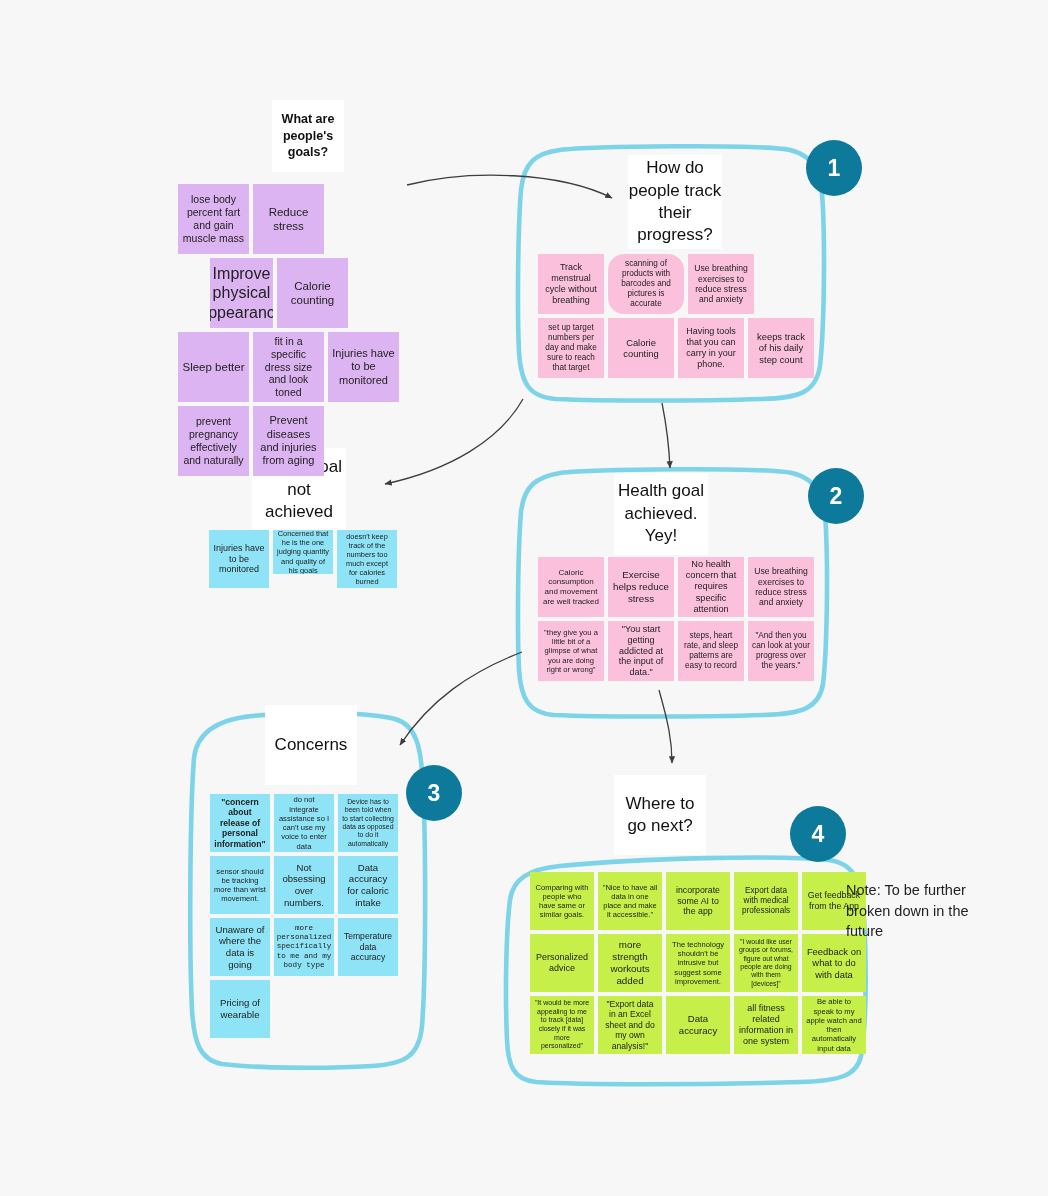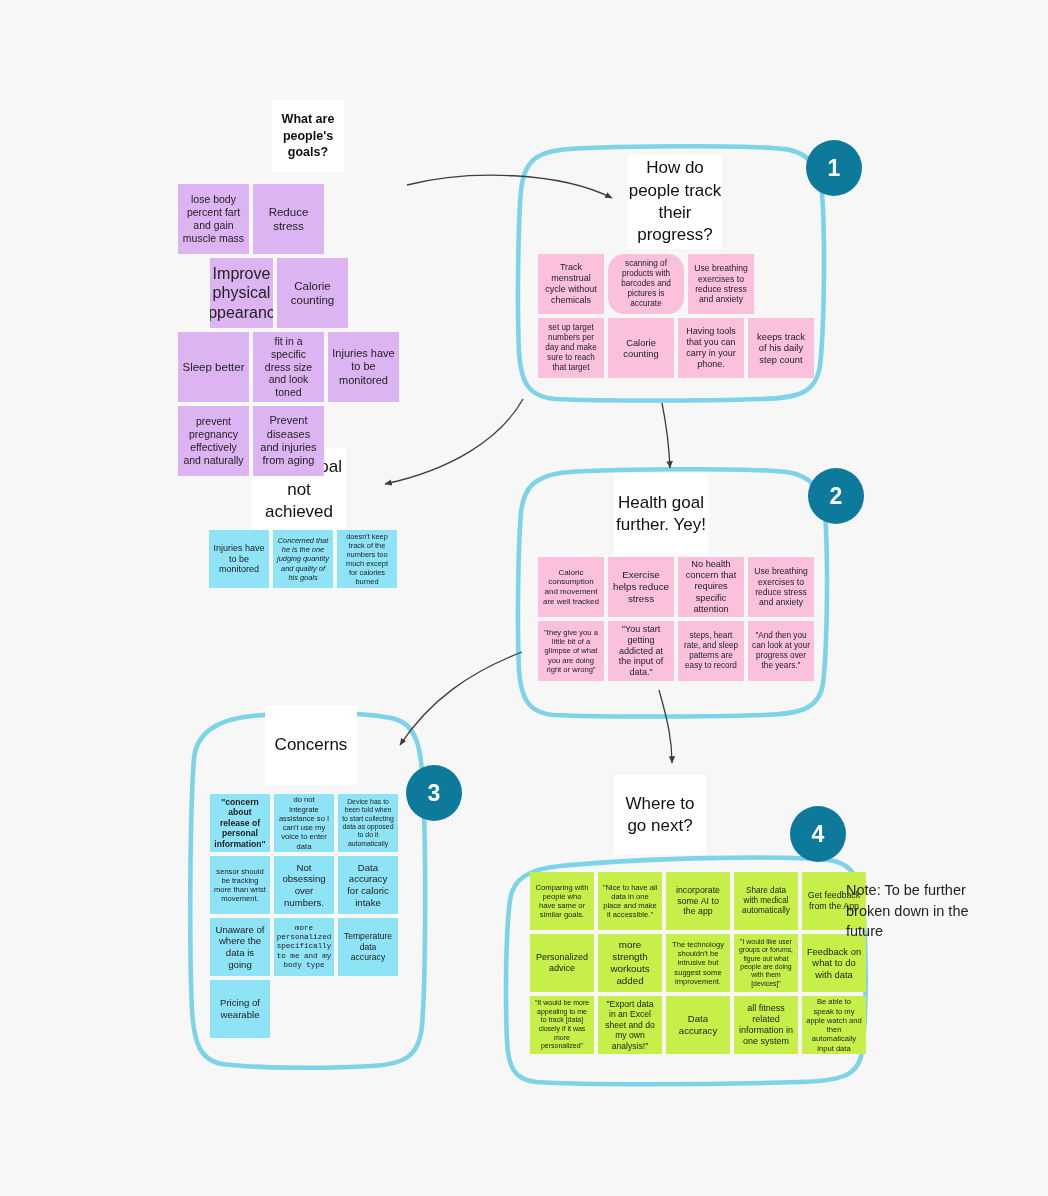--- a/index.html
+++ b/index.html
@@ -106,42 +106,42 @@
       <div class="sticky purple" style="width:71px;height:70px;font-size:10.5px;">fit in a specific dress size and look toned</div>
       <div class="sticky purple" style="width:71px;height:70px;font-size:11px;">Injuries have to be monitored</div>
       <div class="sticky purple" style="width:71px;height:70px;font-size:10.5px;">prevent pregnancy effectively and naturally</div>
       <div class="sticky purple" style="width:71px;height:70px;font-size:11px;">Prevent diseases and injuries from aging</div>
     </div>
   </div>
 
   <div class="group">
     <div class="title-card plain" style="left:628px;top:155px;width:94px;height:94px;">How do people track their progress?</div>
     <div class="stickies" style="left:538px;top:254px;width:280px;gap:4px;">
-      <div class="sticky pink" style="width:66px;height:60px;font-size:9px;">Track menstrual cycle without chemicals</div>
+      <div class="sticky pink" style="width:66px;height:60px;font-size:9px;">Track menstrual cycle without breathing</div>
       <div class="sticky pink" style="width:76px;height:60px;font-size:8.2px;border-radius:16px;">scanning of products with barcodes and pictures is accurate</div>
       <div class="sticky pink" style="width:66px;height:60px;font-size:8.6px;">Use breathing exercises to reduce stress and anxiety</div>
       <div class="sticky pink" style="width:66px;height:60px;font-size:8.2px;">set up target numbers per day and make sure to reach that target</div>
       <div class="sticky pink" style="width:66px;height:60px;font-size:9.4px;">Calorie counting</div>
       <div class="sticky pink" style="width:66px;height:60px;font-size:9px;">Having tools that you can carry in your phone.</div>
       <div class="sticky pink" style="width:66px;height:60px;font-size:9.4px;">keeps track of his daily step count</div>
     </div>
     <div class="badge" style="left:806px;top:140px;width:56px;height:56px;">1</div>
   </div>
 
   <div class="group">
     <div class="title-card plain" style="left:252px;top:448px;width:94px;height:84px;">Health goal not achieved</div>
     <div class="stickies" style="left:209px;top:530px;width:200px;gap:4px;">
       <div class="sticky blue" style="width:60px;height:58px;font-size:9px;">Injuries have to be monitored</div>
-      <div class="sticky blue" style="width:60px;height:58px;font-size:7.4px;font-style:italic;">Concerned that he is the one judging quantity and quality of his goals</div>
+      <div class="sticky blue" style="width:60px;height:44px;font-size:7.4px;">Concerned that he is the one judging quantity and quality of his goals</div>
       <div class="sticky blue" style="width:60px;height:58px;font-size:7.4px;">doesn't keep track of the numbers too much except for calories burned</div>
     </div>
   </div>
 
   <div class="group">
-    <div class="title-card plain" style="left:614px;top:473px;width:94px;height:82px;">Health goal further. Yey!</div>
+    <div class="title-card plain" style="left:614px;top:473px;width:94px;height:82px;">Health goal achieved. Yey!</div>
     <div class="stickies" style="left:538px;top:557px;width:280px;gap:4px;">
       <div class="sticky pink" style="width:66px;height:60px;font-size:8px;">Caloric consumption and movement are well tracked</div>
       <div class="sticky pink" style="width:66px;height:60px;font-size:9.8px;">Exercise helps reduce stress</div>
       <div class="sticky pink" style="width:66px;height:60px;font-size:9.2px;">No health concern that requires specific attention</div>
       <div class="sticky pink" style="width:66px;height:60px;font-size:8.6px;">Use breathing exercises to reduce stress and anxiety</div>
       <div class="sticky pink" style="width:66px;height:60px;font-size:7.6px;">"they give you a little bit of a glimpse of what you are doing right or wrong"</div>
       <div class="sticky pink" style="width:66px;height:60px;font-size:9px;">"You start getting addicted at the input of data."</div>
       <div class="sticky pink" style="width:66px;height:60px;font-size:8.2px;">steps, heart rate, and sleep patterns are easy to record</div>
       <div class="sticky pink" style="width:66px;height:60px;font-size:8.2px;">"And then you can look at your progress over the years."</div>
     </div>
@@ -164,21 +164,21 @@
     </div>
     <div class="badge" style="left:406px;top:765px;width:56px;height:56px;">3</div>
   </div>
 
   <div class="group">
     <div class="title-card plain" style="left:614px;top:775px;width:92px;height:80px;">Where to go next?</div>
     <div class="stickies" style="left:530px;top:872px;width:340px;gap:4px;">
       <div class="sticky green" style="width:64px;height:58px;font-size:7.6px;">Comparing with people who have same or similar goals.</div>
       <div class="sticky green" style="width:64px;height:58px;font-size:7.6px;">"Nice to have all data in one place and make it accessible."</div>
       <div class="sticky green" style="width:64px;height:58px;font-size:8.8px;">incorporate some AI to the app</div>
-      <div class="sticky green" style="width:64px;height:58px;font-size:8.2px;">Share data with medical automatically</div>
+      <div class="sticky green" style="width:64px;height:58px;font-size:8.2px;">Export data with medical professionals</div>
       <div class="sticky green" style="width:64px;height:58px;font-size:8.8px;">Get feedback from the App</div>
       <div class="sticky green" style="width:64px;height:58px;font-size:9px;">Personalized advice</div>
       <div class="sticky green" style="width:64px;height:58px;font-size:9.8px;">more strength workouts added</div>
       <div class="sticky green" style="width:64px;height:58px;font-size:7.6px;">The technology shouldn't be intrusive but suggest some improvement.</div>
       <div class="sticky green" style="width:64px;height:58px;font-size:6.9px;">"I would like user groups or forums, figure out what people are doing with them [devices]"</div>
       <div class="sticky green" style="width:64px;height:58px;font-size:9.4px;">Feedback on what to do with data</div>
       <div class="sticky green" style="width:64px;height:58px;font-size:7px;">"It would be more appealing to me to track [data] closely if it was more personalized"</div>
       <div class="sticky green" style="width:64px;height:58px;font-size:8.6px;">"Export data in an Excel sheet and do my own analysis!"</div>
       <div class="sticky green" style="width:64px;height:58px;font-size:9.6px;">Data accuracy</div>
       <div class="sticky green" style="width:64px;height:58px;font-size:9px;">all fitness related information in one system</div>

